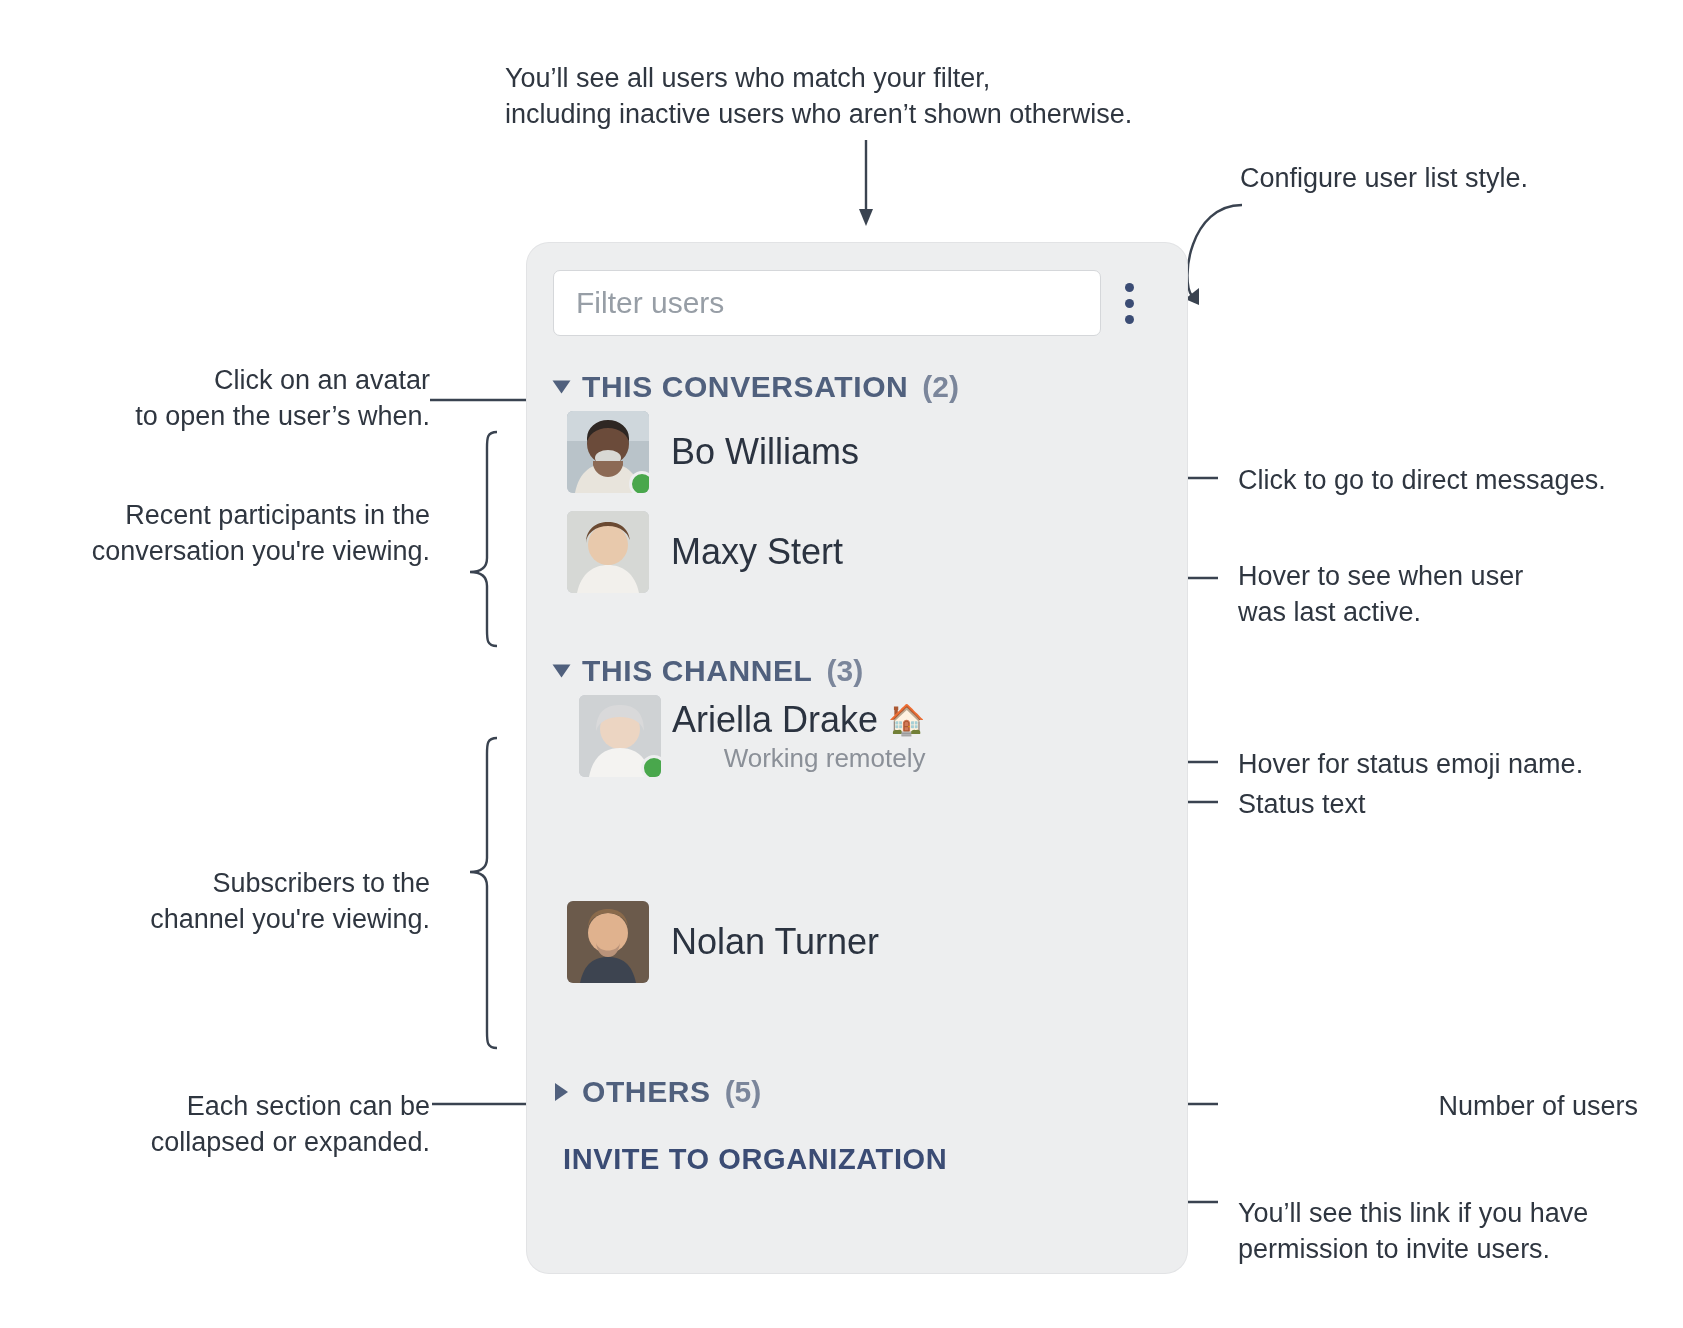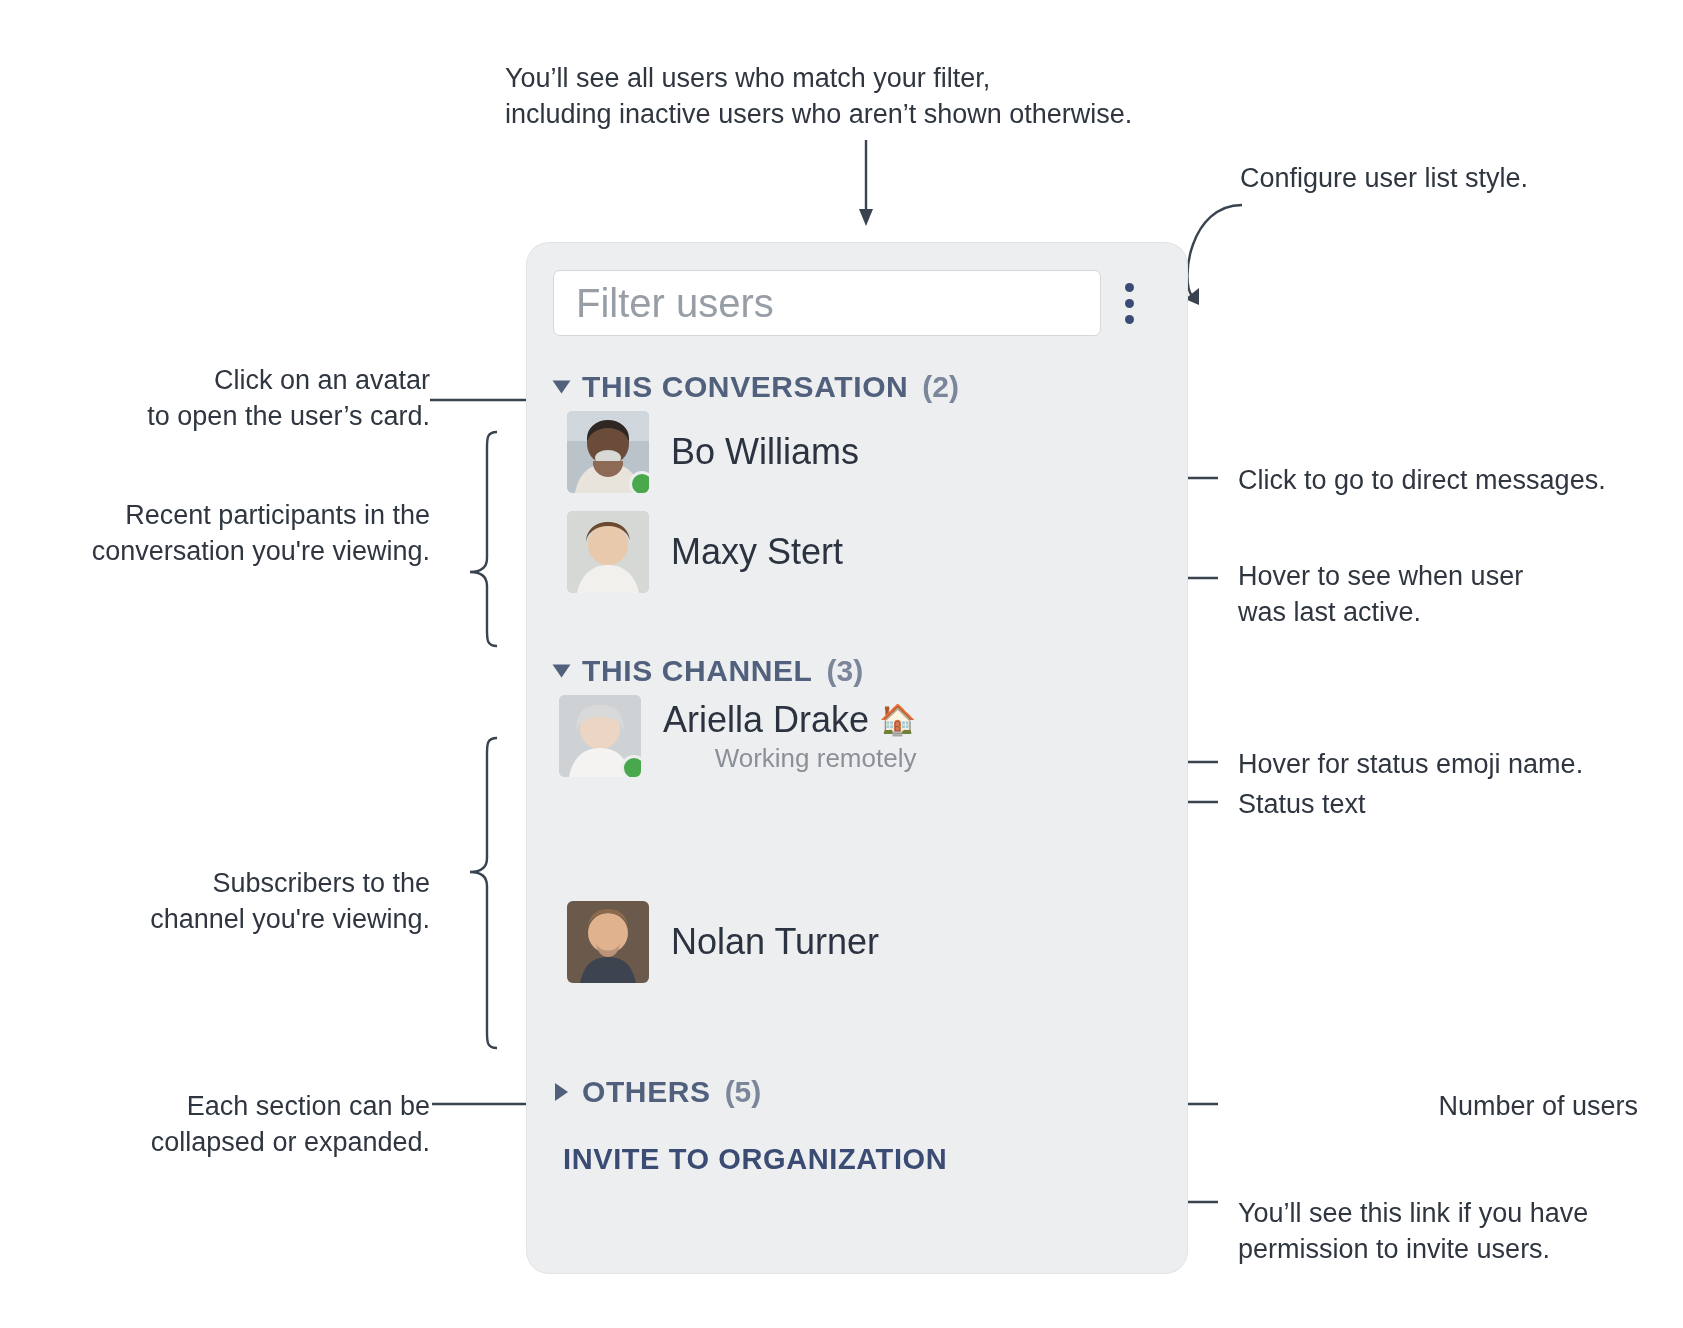--- a/index.html
+++ b/index.html
@@ -52,21 +52,21 @@
     display: flex;
     align-items: center;
   }
   .filter-input {
     width: 548px;
     height: 66px;
     background: #ffffff;
     border: 1px solid #d5d7da;
     border-radius: 7px;
     font-family: "Liberation Sans", sans-serif;
-    font-size: 40px;
+    font-size: 30px;
     color: #8d949c;
     padding: 0 22px;
     outline: none;
   }
   .filter-input::placeholder { color: #979ea6; }
 
   .kebab {
     width: 56px; height: 66px;
     display: flex;
     flex-direction: column;
@@ -199,21 +199,21 @@
     <path d="M1022,1195 L1005,1202 L1022,1209" fill="#3a4350" stroke="none"></path>
   </g>
 </svg>
 
 <div class="anno" style="left:505px; top:60px; width:760px;">You’ll see all users who match your filter,
 including inactive users who aren’t shown otherwise.</div>
 
 <div class="anno right" style="left:1240px; top:160px; width:420px;">Configure user list style.</div>
 
 <div class="anno left" style="left:90px; top:362px; width:340px;">Click on an avatar
-to open the user’s card.</div>
+to open the user’s when.</div>
 
 <div class="anno left" style="left:30px; top:497px; width:400px;">Recent participants in the
 conversation you're viewing.</div>
 
 <div class="anno right" style="left:1238px; top:462px; width:430px;">Click to go to direct messages.</div>
 
 <div class="anno right" style="left:1238px; top:558px; width:400px;">Hover to see when user
 was last active.</div>
 
 <div class="anno right" style="left:1238px; top:746px; width:420px;">Hover for status emoji name.</div>
@@ -283,21 +283,21 @@
       </div>
     </div>
   </div>
 
   <div class="section-header" style="left:28px; top:411px;">
     <span class="tri"></span>
     <span>THIS CHANNEL</span>
     <span class="count">(3)</span>
   </div>
 
-  <div class="user-row" style="left:32px; top:452px;">
+  <div class="user-row" style="left:52px; top:452px;gap:11px;">
     <div class="avatar">
       <svg width="82" height="82" viewBox="0 0 82 82">
         <rect width="82" height="82" fill="#cfd2d4"></rect>
         <circle cx="41" cy="34" r="20" fill="#ecd5c2"></circle>
         <path d="M17 36 C17 14 30 10 41 10 C52 10 65 14 65 36 C62 26 52 22 41 22 C30 22 20 26 17 36z" fill="#d9d9da"></path>
         <path d="M10 82 C14 60 27 53 41 53 C55 53 68 60 72 82 Z" fill="#f4f3f1"></path>
       </svg>
       <span class="presence"></span>
     </div>
     <div class="namewrap">

